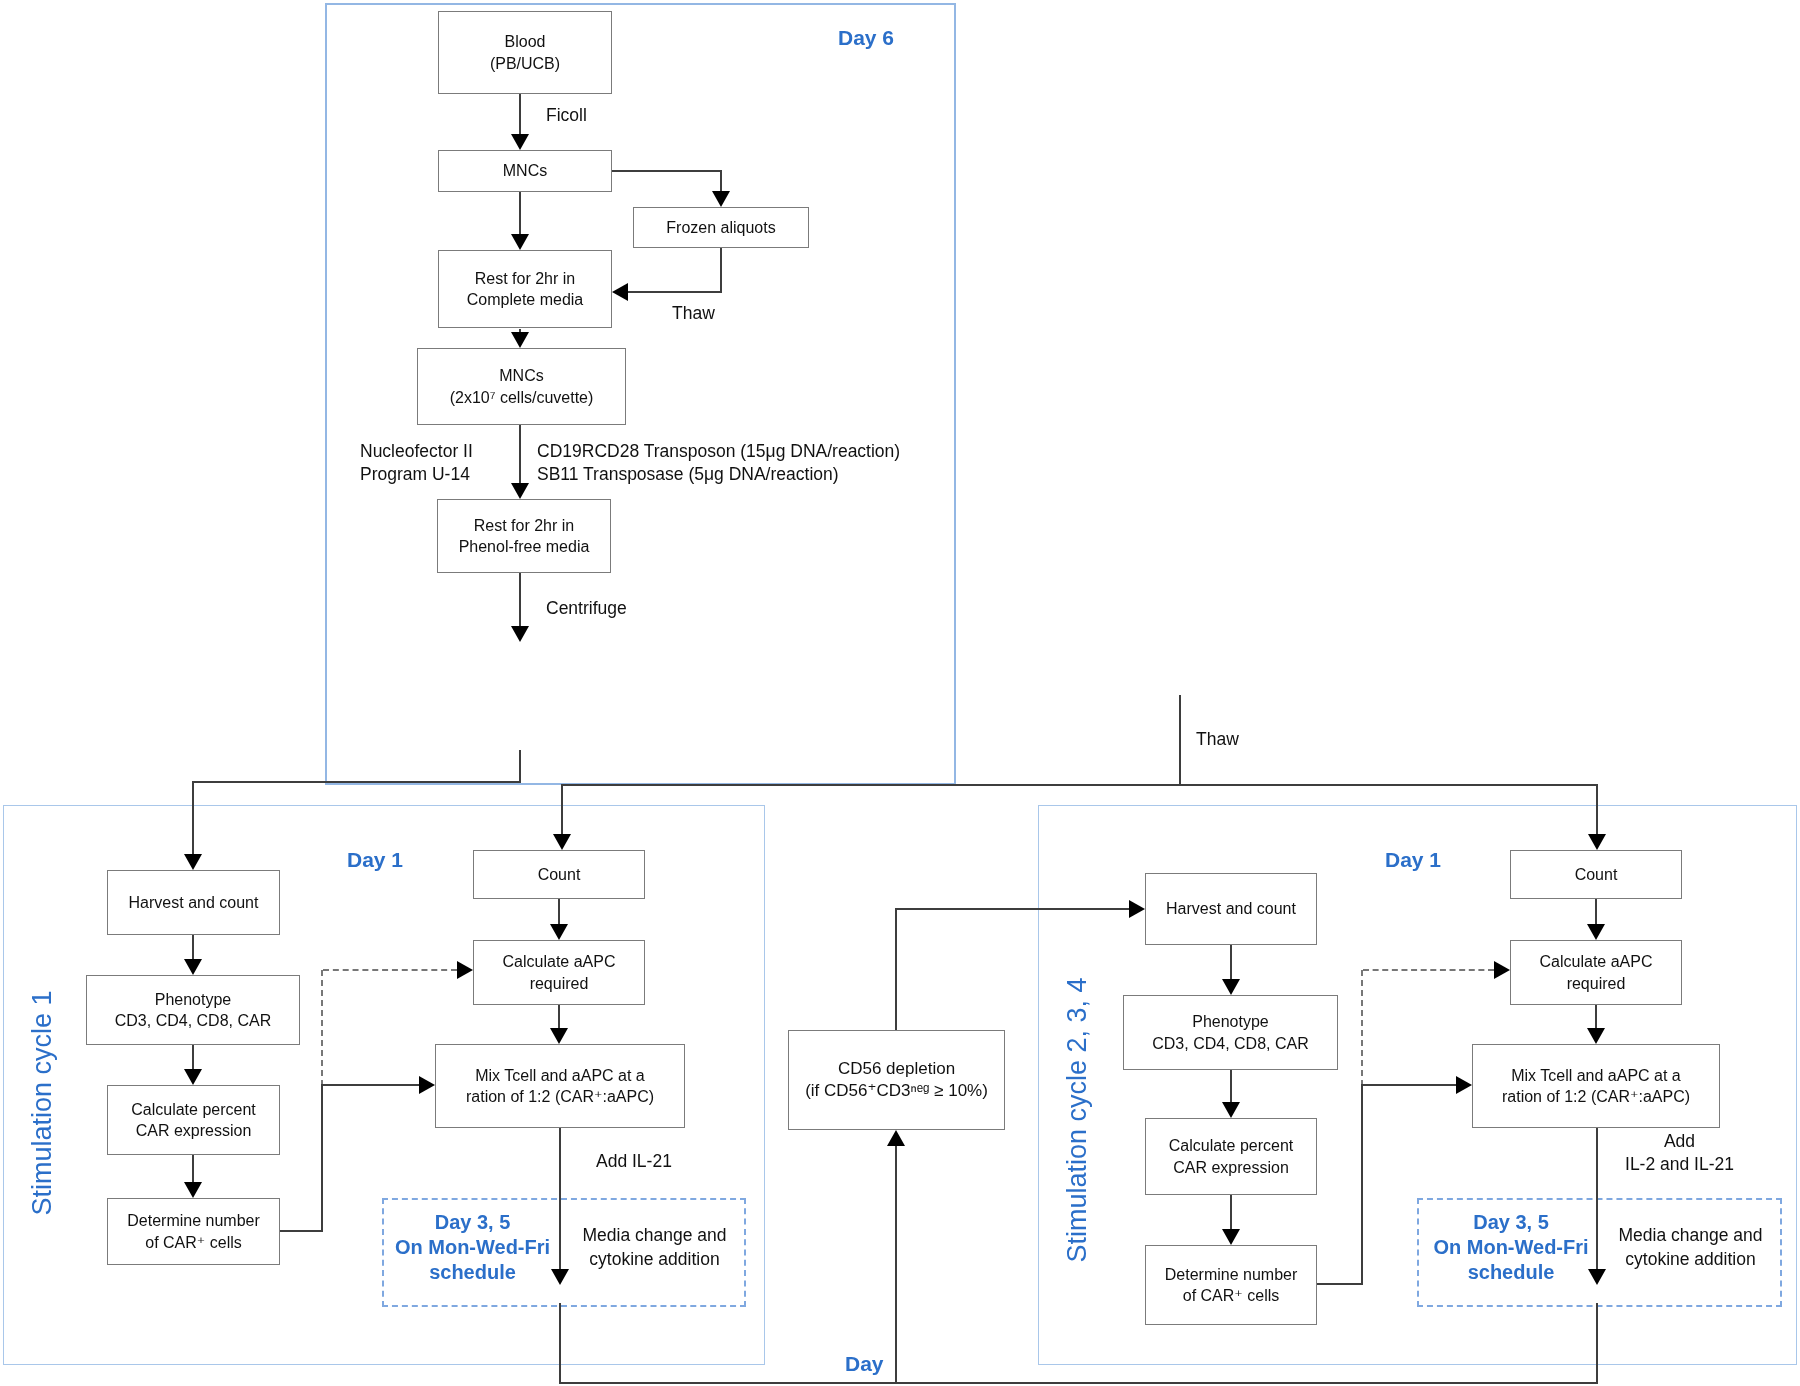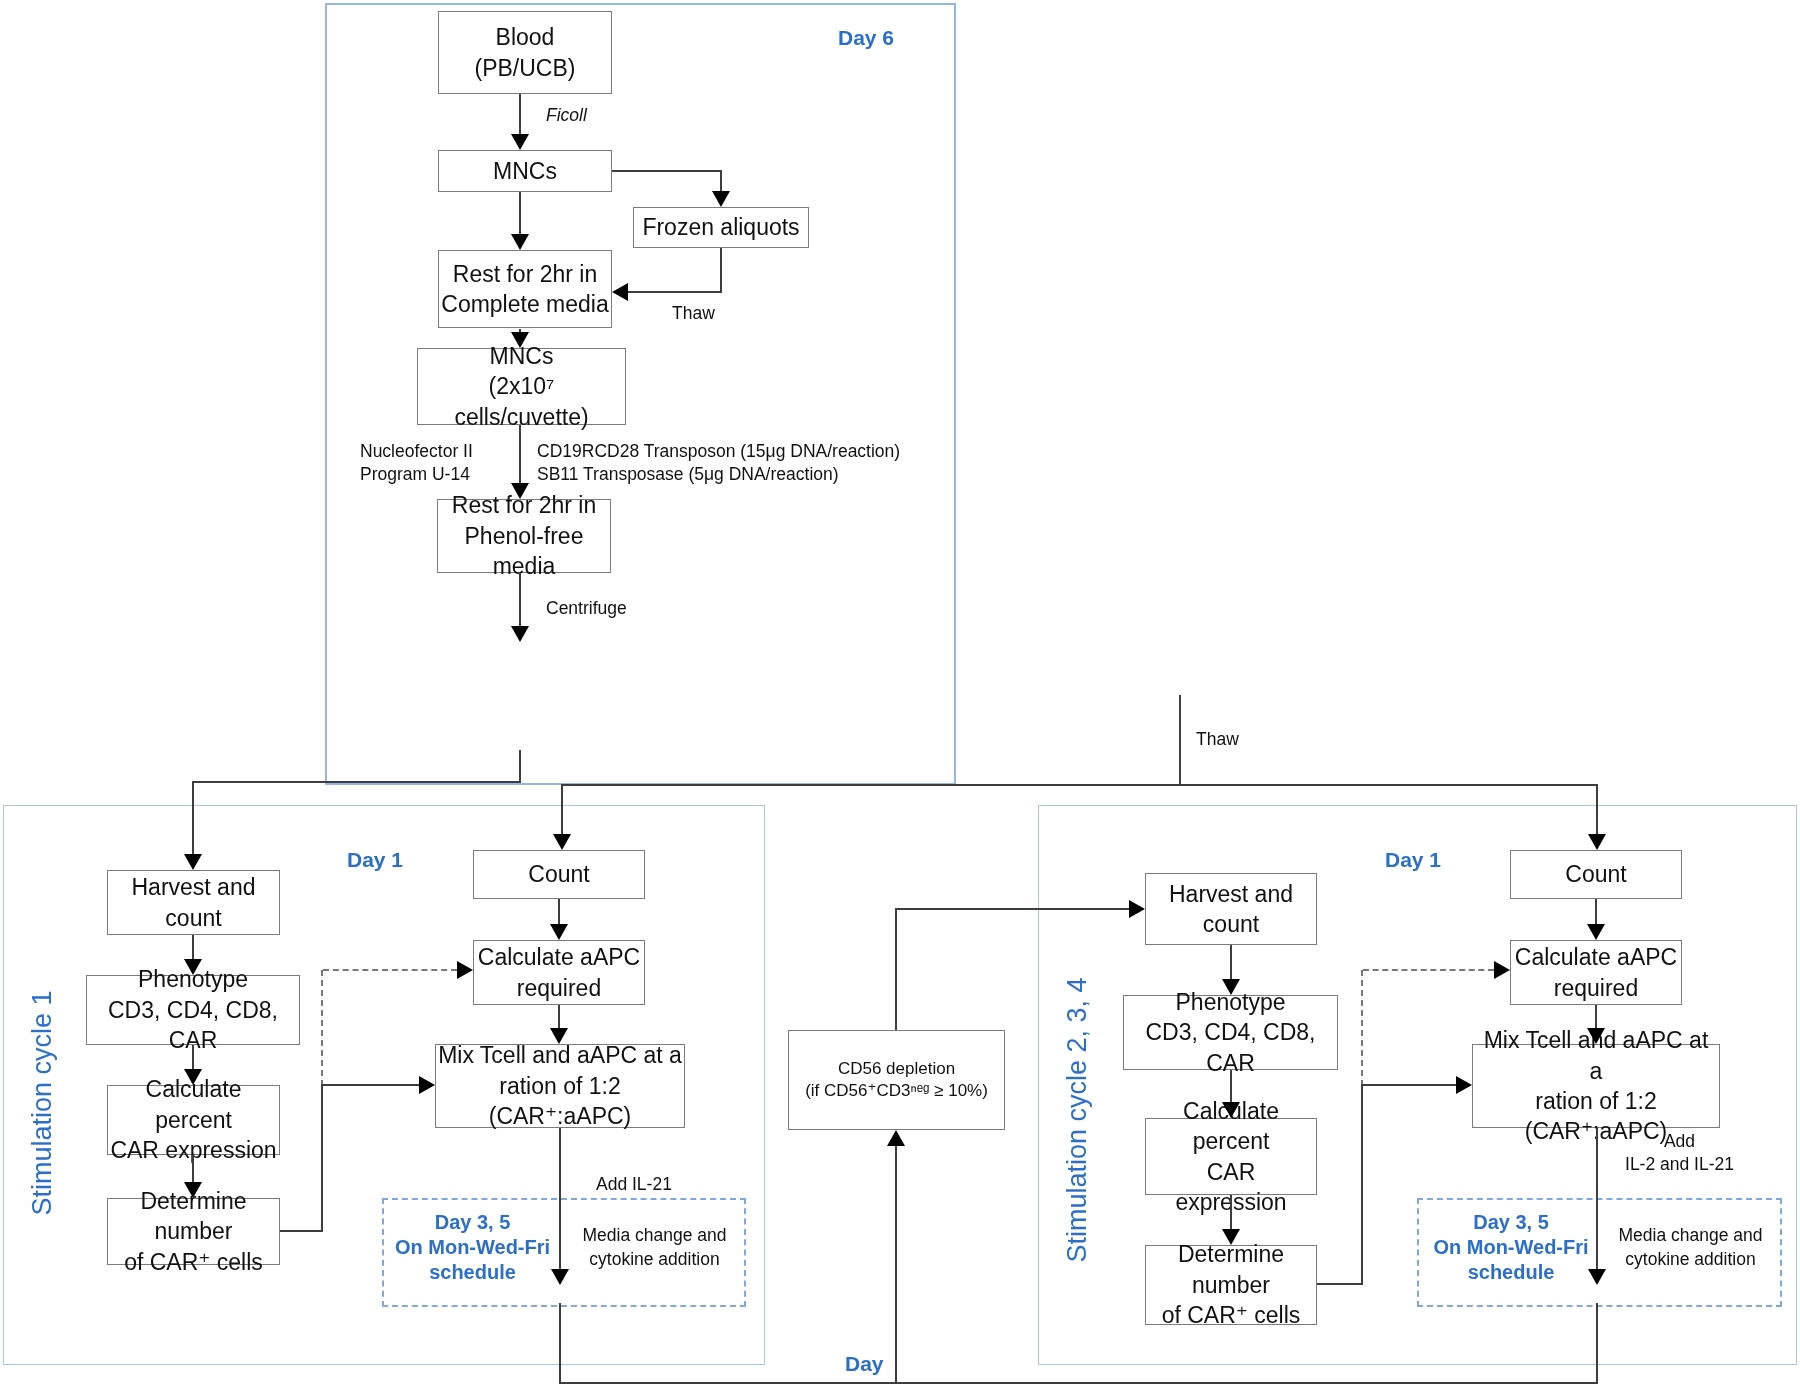--- a/index.html
+++ b/index.html
@@ -16,21 +16,21 @@
     font-family:"Liberation Sans","DejaVu Sans",sans-serif;color:#111;
     overflow:hidden;
   }
   .bigbox{position:absolute;background:transparent;}
   .day0border{border:2px solid var(--day0border);}
   .cycleborder{border:1px solid var(--cycleborder);}
   .dashedbox{position:absolute;border:2px dashed var(--dashedborder);}
   .fbox{
     position:absolute;border:1.5px solid var(--boxborder);background:#fff;
     display:flex;align-items:center;justify-content:center;text-align:center;
-    white-space:pre-line;font-size:23px;line-height:1.32;padding:2px;box-sizing:border-box;
+    white-space:pre-line;font-size:16px;line-height:1.32;padding:2px;box-sizing:border-box;
   }
   .lbl{position:absolute;white-space:pre-line;font-size:17.5px;line-height:1.3;}
   .bluelbl{position:absolute;color:var(--blue);font-weight:bold;font-size:21px;white-space:pre;}
   .day35txt{position:absolute;color:var(--blue);font-weight:bold;font-size:20px;line-height:1.25;text-align:center;white-space:pre-line;}
   .mediatxt{position:absolute;font-size:17.5px;line-height:1.35;text-align:center;white-space:pre-line;}
   .rot{
     position:absolute;color:var(--blue);font-size:27px;white-space:nowrap;
     transform:translate(-50%,-50%) rotate(-90deg);
   }
   .vl{position:absolute;width:2px;background:var(--line);}
@@ -62,21 +62,21 @@
 (PB/UCB)</div>
   <div class="fbox" style="left:438px;top:150px;width:174px;height:42px;">MNCs</div>
   <div class="fbox" style="left:633px;top:207px;width:176px;height:41px;">Frozen aliquots</div>
   <div class="fbox" style="left:438px;top:250px;width:174px;height:78px;">Rest for 2hr in
 Complete media</div>
   <div class="fbox" style="left:417px;top:348px;width:209px;height:77px;">MNCs
 (2x10⁷ cells/cuvette)</div>
   <div class="fbox" style="left:437px;top:499px;width:174px;height:74px;">Rest for 2hr in
 Phenol-free media</div>
 
-  <div class="lbl" style="left:546px;top:104px;font-style:italic;">Ficoll</div>
+  <div class="lbl" style="left:546px;top:104px;">Ficoll</div>
   <div class="lbl" style="left:672px;top:302px;">Thaw</div>
   <div class="lbl" style="left:360px;top:440px;width:138px;text-align:left;">Nucleofector II
 Program U-14</div>
   <div class="lbl" style="left:537px;top:440px;">CD19RCD28 Transposon (15μg DNA/reaction)
 SB11 Transposase (5μg DNA/reaction)</div>
   <div class="lbl" style="left:546px;top:597px;">Centrifuge</div>
 
   <div class="lbl" style="left:1196px;top:728px;">Thaw</div>
 
   <div class="fbox" style="left:107px;top:870px;width:173px;height:65px;">Harvest and count</div>
@@ -84,21 +84,21 @@
 CD3, CD4, CD8, CAR</div>
   <div class="fbox" style="left:107px;top:1085px;width:173px;height:70px;">Calculate percent
 CAR expression</div>
   <div class="fbox" style="left:107px;top:1198px;width:173px;height:67px;">Determine number
 of CAR⁺ cells</div>
   <div class="fbox" style="left:473px;top:850px;width:172px;height:49px;">Count</div>
   <div class="fbox" style="left:473px;top:940px;width:172px;height:65px;">Calculate aAPC
 required</div>
   <div class="fbox" style="left:435px;top:1044px;width:250px;height:84px;">Mix Tcell and aAPC at a
 ration of 1:2 (CAR⁺:aAPC)</div>
-  <div class="lbl" style="left:596px;top:1150px;margin-top:23px;">Add IL-21</div>
+  <div class="lbl" style="left:596px;top:1150px;">Add IL-21</div>
   <div class="dashedbox" style="left:382px;top:1198px;width:360px;height:105px;"></div>
   <div class="day35txt" style="left:390px;top:1210px;width:165px;">Day 3, 5
 On Mon-Wed-Fri
 schedule</div>
   <div class="mediatxt" style="left:572px;top:1224px;width:165px;">Media change and
 cytokine addition</div>
 
   <div class="fbox" style="left:788px;top:1030px;width:217px;height:100px;font-size:17px;">CD56 depletion
 (if CD56⁺CD3ⁿᵉᵍ ≥ 10%)</div>
   <div class="day7wrap" style="left:845px;top:1352px;flex-direction:column;">

